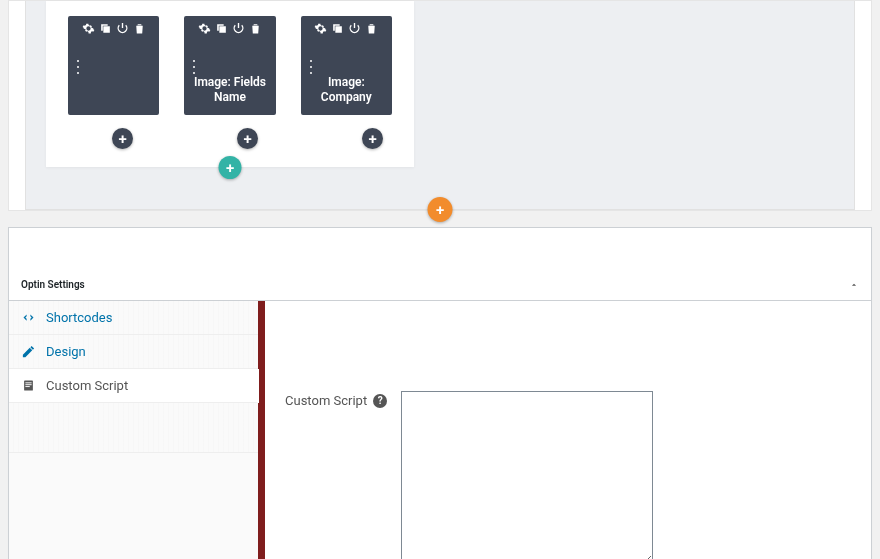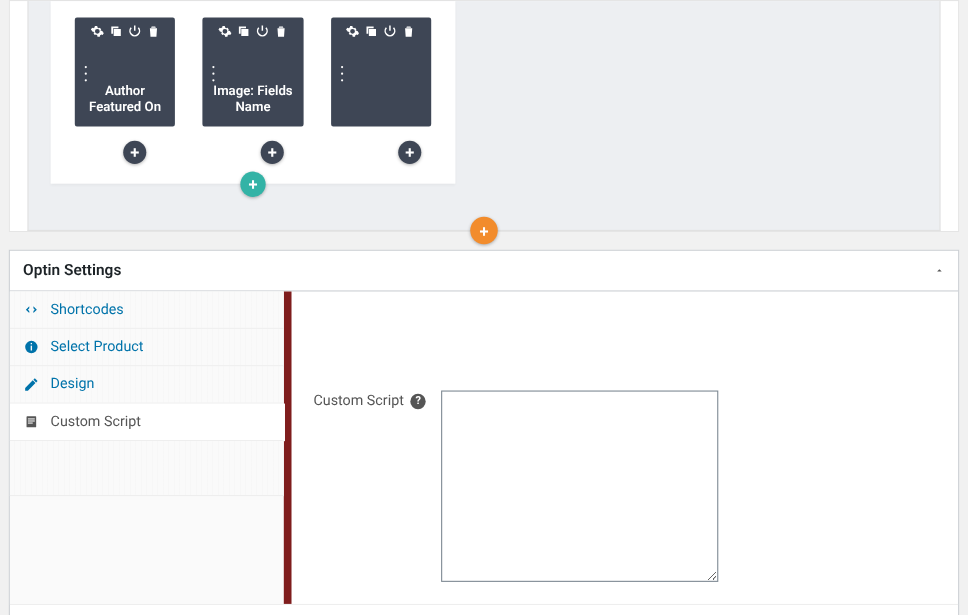--- a/index.html
+++ b/index.html
@@ -94,23 +94,24 @@
   .settings-panel {
     background:#fff;
     border:1px solid #ccd0d4;
     box-shadow: 0 1px 1px rgba(0,0,0,0.04);
   }
   .panel-header {
     display:flex; justify-content:space-between; align-items:center;
     padding: 10px 12px;
     border-bottom:1px solid #ccd0d4;
     font-weight:600;
-    font-size:14px;
+    font-size:10px;
     color:#1d2327;
     cursor:pointer;
+    margin-top:41px;
   }
   .panel-body { display:flex; }
   .side-tabs {
     width: 256px;
     border-right:7px solid #7f1d1d;
     background:#fafafa;
   }
   .side-tab {
     display:flex; align-items:center; gap:10px;
     padding: 9px 12px;
@@ -167,21 +168,20 @@
                   </svg></span>
               <span><svg viewBox="0 0 24 24">
                     <path d="M6 7h12l-1 14H7zM9 4h6l1 2H8z"></path>
                   </svg></span>
             </div>
             <div class="card-handle">
                 <span></span>
                 <span></span>
                 <span></span>
               </div>
-            <div class="card-title">Author Featured On</div>
           </div>
 
           <div class="module-card">
             <div class="card-toolbar">
               <span><svg viewBox="0 0 24 24">
                     <path d="M12 8a4 4 0 100 8 4 4 0 000-8zm9 4a7 7 0 01-.1 1.2l2 1.5-2 3.4-2.3-.9a7 7 0 01-2 1.2l-.4 2.6h-4l-.4-2.6a7 7 0 01-2-1.2l-2.3.9-2-3.4 2-1.5A7 7 0 013 12a7 7 0 01.1-1.2l-2-1.5 2-3.4 2.3.9a7 7 0 012-1.2L7.8 3h4l.4 2.6a7 7 0 012 1.2l2.3-.9 2 3.4-2 1.5A7 7 0 0121 12z"></path>
                   </svg></span>
               <span><svg viewBox="0 0 24 24">
                     <path d="M8 8h12v12H8zM4 4h12v3H7v9H4z"></path>
                   </svg></span>
@@ -213,20 +213,21 @@
                   </svg></span>
               <span><svg viewBox="0 0 24 24">
                     <path d="M6 7h12l-1 14H7zM9 4h6l1 2H8z"></path>
                   </svg></span>
             </div>
             <div class="card-handle">
                 <span></span>
                 <span></span>
                 <span></span>
               </div>
+            <div class="card-title">Image: Company</div>
           </div>
 
         </div>
         <div class="col-adds">
           <div class="add-dot gray">+</div>
           <div class="add-dot gray">+</div>
           <div class="add-dot gray">+</div>
         </div>
         <div class="add-dot teal row-add">+</div>
       </div>
@@ -244,28 +245,20 @@
       </svg>
   </div>
   <div class="panel-body">
     <div class="side-tabs">
 
       <div class="side-tab">
         <svg viewBox="0 0 24 24" fill="#0073aa">
             <path d="M9 7l-5 5 5 5v-3l-2-2 2-2zM15 7l5 5-5 5v-3l2-2-2-2z"></path>
           </svg>
         <span>Shortcodes</span>
-      </div>
-      <div class="side-tab">
-        <svg viewBox="0 0 24 24" fill="#0073aa">
-            <circle cx="12" cy="12" r="9"></circle>
-            <rect x="11" y="10" width="2" height="7" fill="#fafafa"></rect>
-            <rect x="11" y="6" width="2" height="2" fill="#fafafa"></rect>
-          </svg>
-        <span>Select Product</span>
       </div>
       <div class="side-tab">
         <svg viewBox="0 0 24 24" fill="#0073aa">
             <path d="M3 17l11-11 4 4L7 21H3zM15 5l2-2 4 4-2 2z"></path>
           </svg>
         <span>Design</span>
       </div>
       <div class="side-tab active">
         <svg viewBox="0 0 24 24" fill="#555">
             <rect x="5" y="4" width="14" height="16" rx="1"></rect>

